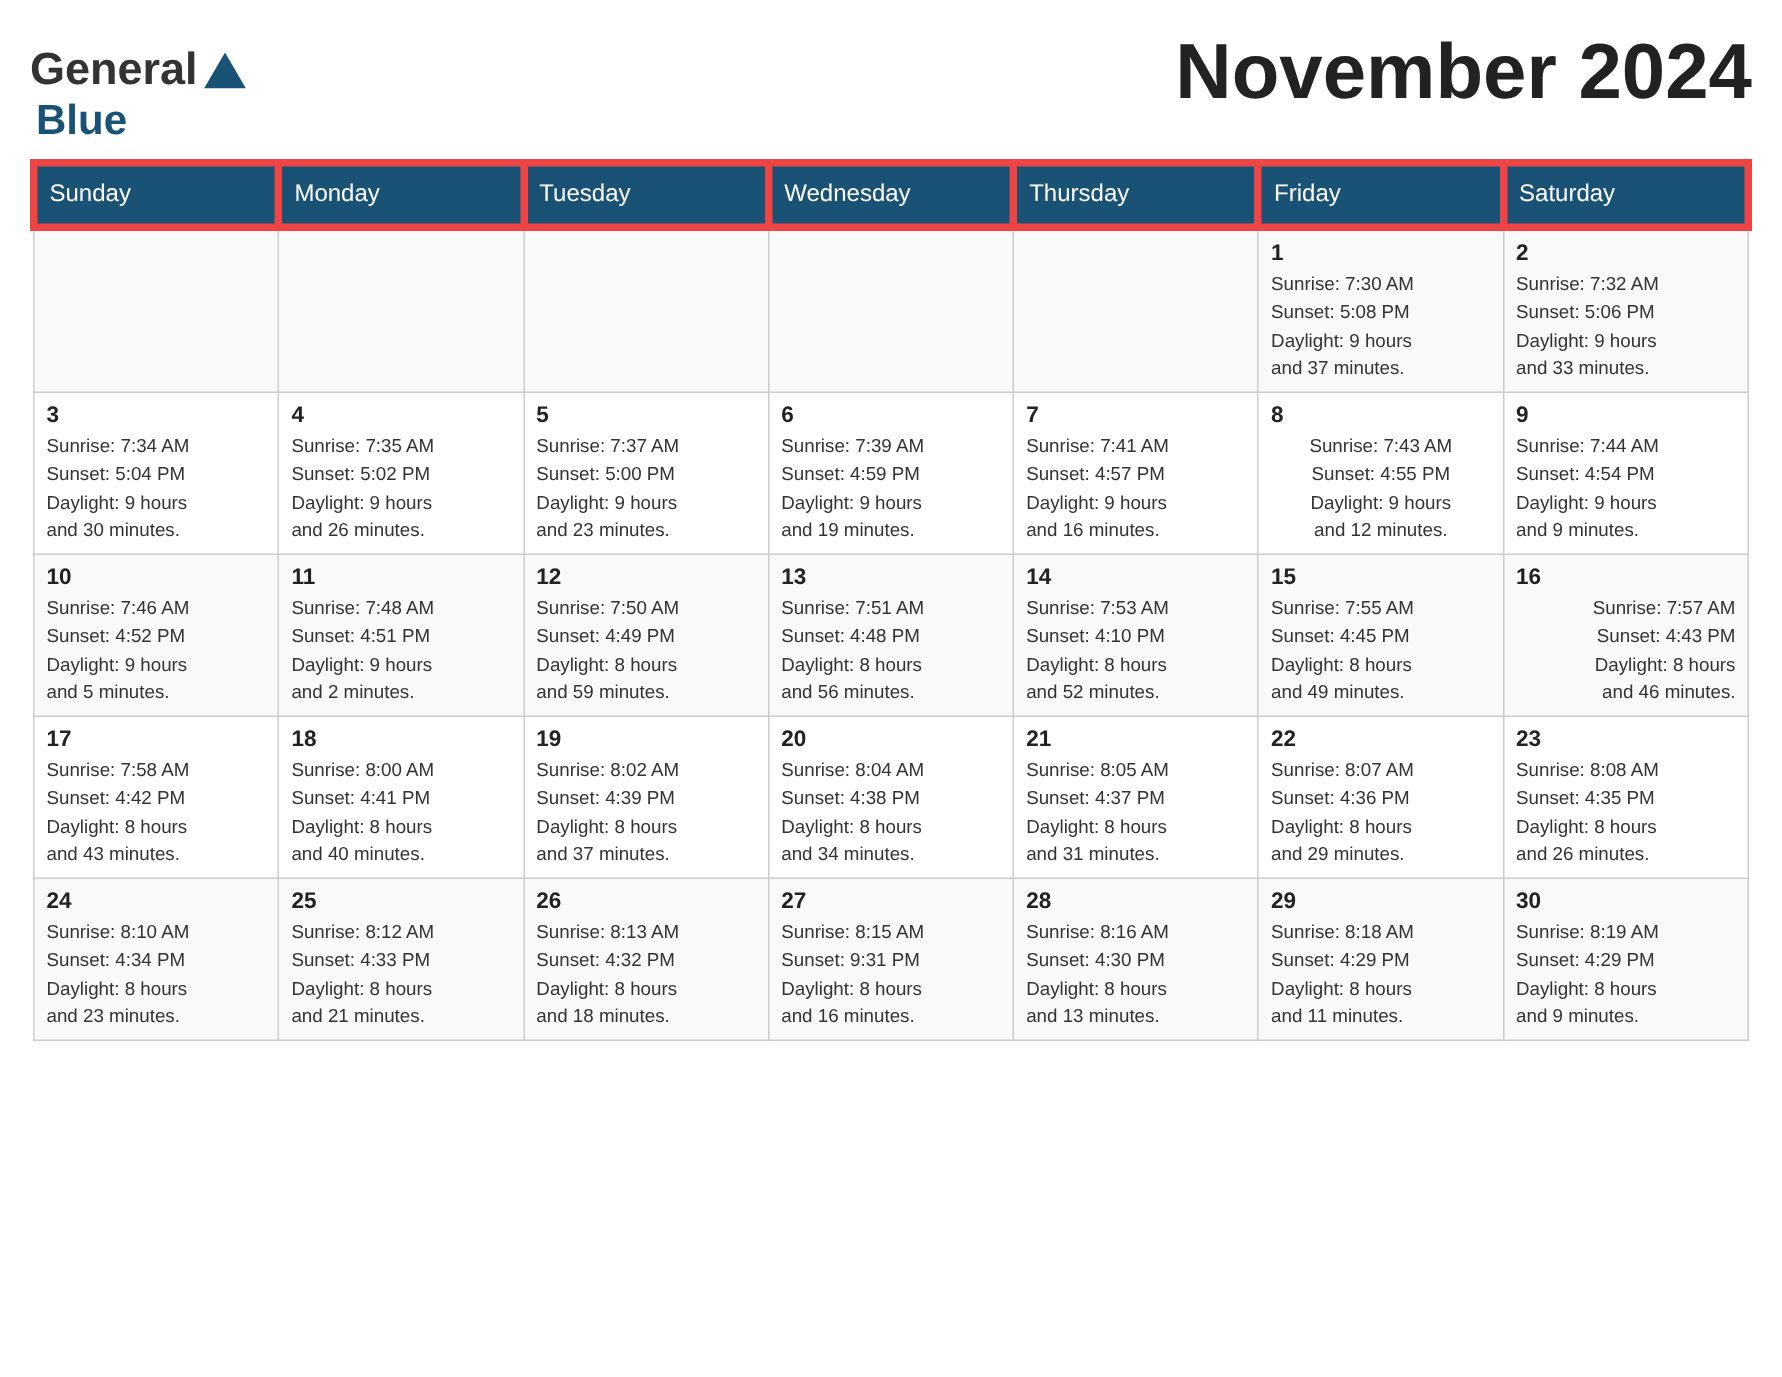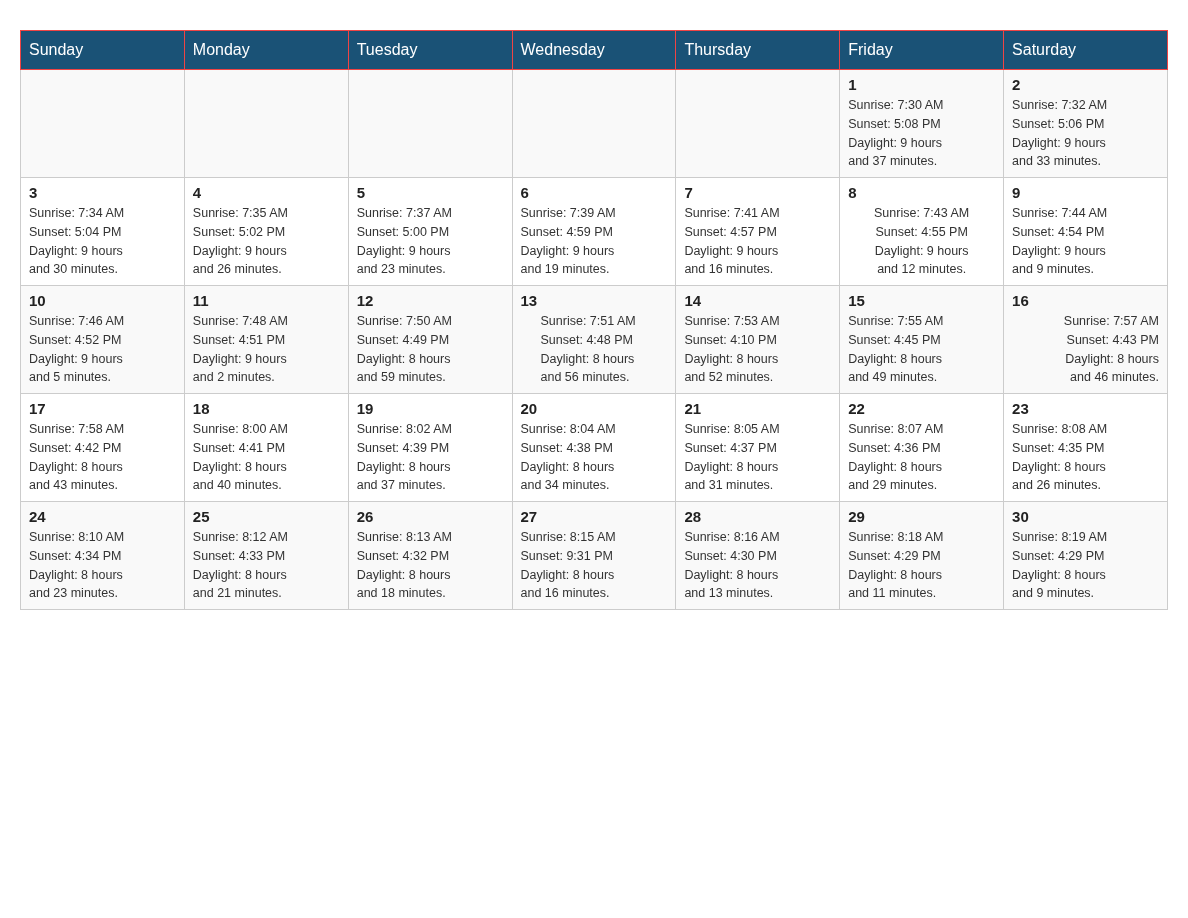--- a/index.html
+++ b/index.html
@@ -43,21 +43,21 @@
       border-collapse: collapse;
       table-layout: fixed;
     }
     thead tr th {
       background-color: #1a5276;
       color: #fff;
       font-size: 16px;
       font-weight: normal;
       padding: 10px 8px;
       text-align: left;
-      border: 1px solid #ef4444;
+      border: 5px solid #ef4444;
     }
     tbody tr td {
       vertical-align: top;
       padding: 6px 8px;
       border: 1px solid #ccc;
       font-size: 13px;
       color: #333;
       height: 100px;
     }
     tbody tr:nth-child(odd) td {
@@ -91,21 +91,35 @@
       display: flex;
       align-items: center;
       font-size: 30px;
       font-weight: bold;
     }
   </style>
 </head>
 <body>
 
 <div class="header-area">
+  <div class="logo-container">
+    <div class="logo-row">
+      <span class="logo-general">General</span>
+      <span class="logo-icon">
+        <svg width="28" height="24" viewBox="0 0 28 24">
+          <polygon points="14,0 28,24 0,24" fill="#1a5276"></polygon>
+        </svg>
+      </span>
+    </div>
+    <div style="padding-left: 4px;">
+      <span class="logo-blue">Blue</span>
+    </div>
+  </div>
   <div class="title-area">
+    <div class="month-title">November 2024</div>
   </div>
 </div>
 
 <table>
   <thead>
     <tr>
     <th>Sunday</th>
         <th>Monday</th>
         <th>Tuesday</th>
         <th>Wednesday</th>
@@ -204,21 +218,21 @@
         </td>
         <td>
           <span class="day-number">12</span>
           <div class="day-info" style="white-space: pre-line;">Sunrise: 7:50 AM
 Sunset: 4:49 PM
 Daylight: 8 hours
 and 59 minutes.</div>
         </td>
         <td>
           <span class="day-number">13</span>
-          <div class="day-info" style="white-space: pre-line; margin-left: 20px;">Sunrise: 7:51 AM
+          <div class="day-info" style="white-space: pre-line;">Sunrise: 7:51 AM
 Sunset: 4:48 PM
 Daylight: 8 hours
 and 56 minutes.</div>
         </td>
         <td>
           <span class="day-number">14</span>
           <div class="day-info" style="white-space: pre-line;">Sunrise: 7:53 AM
 Sunset: 4:10 PM
 Daylight: 8 hours
 and 52 minutes.</div>

